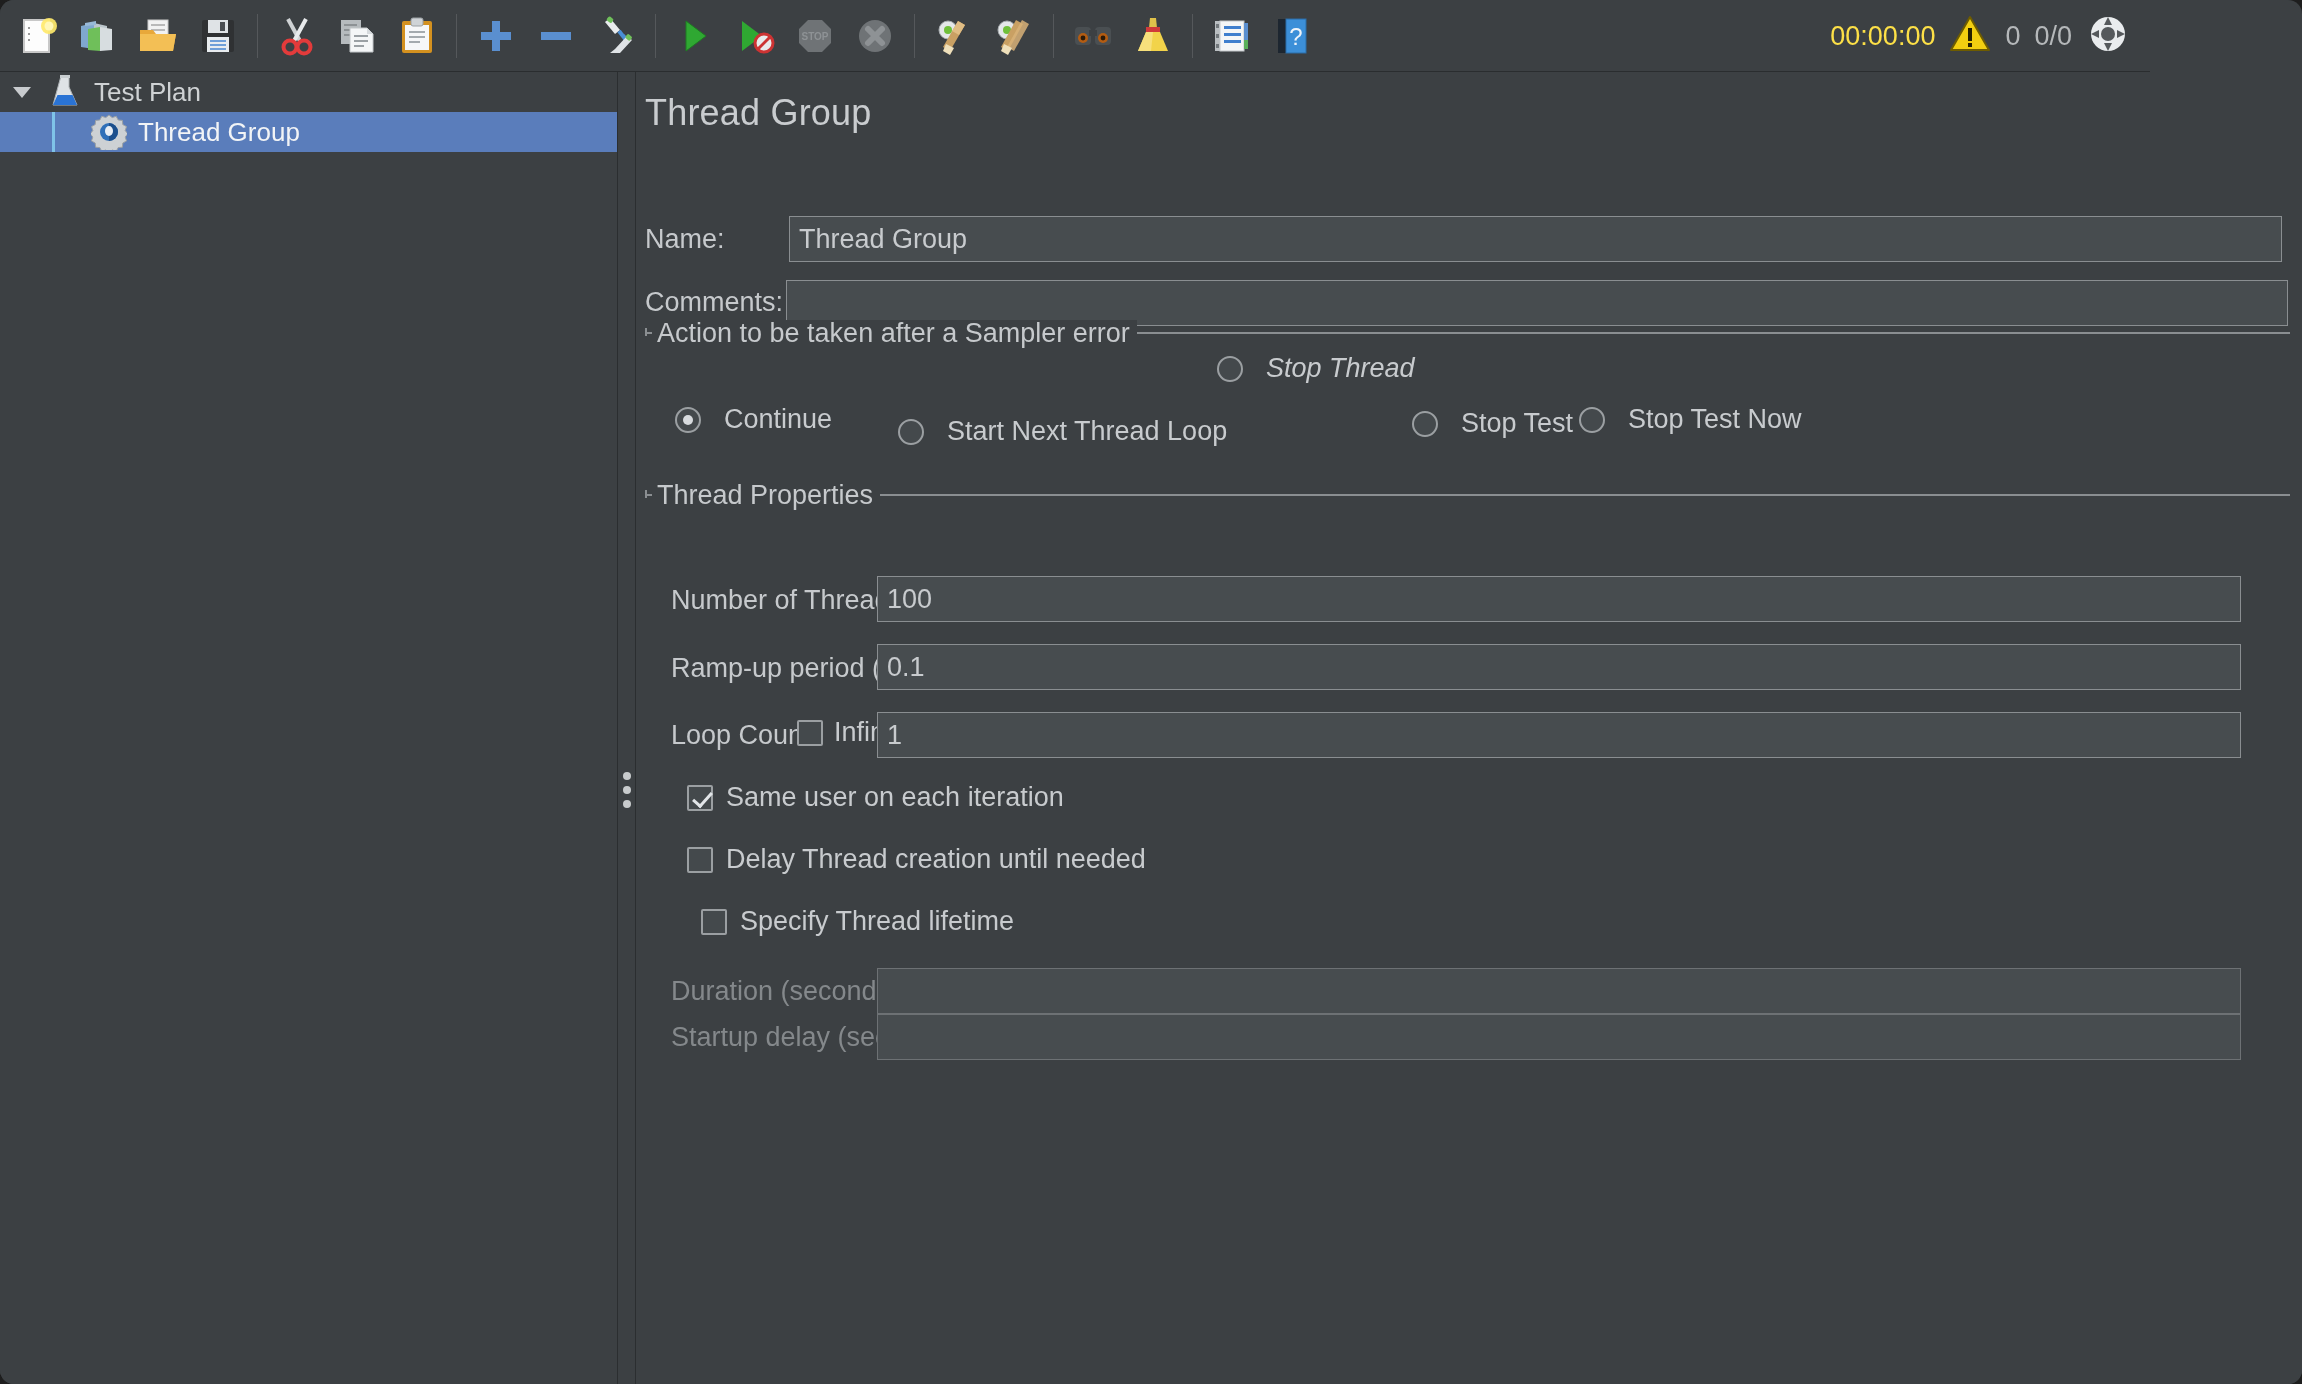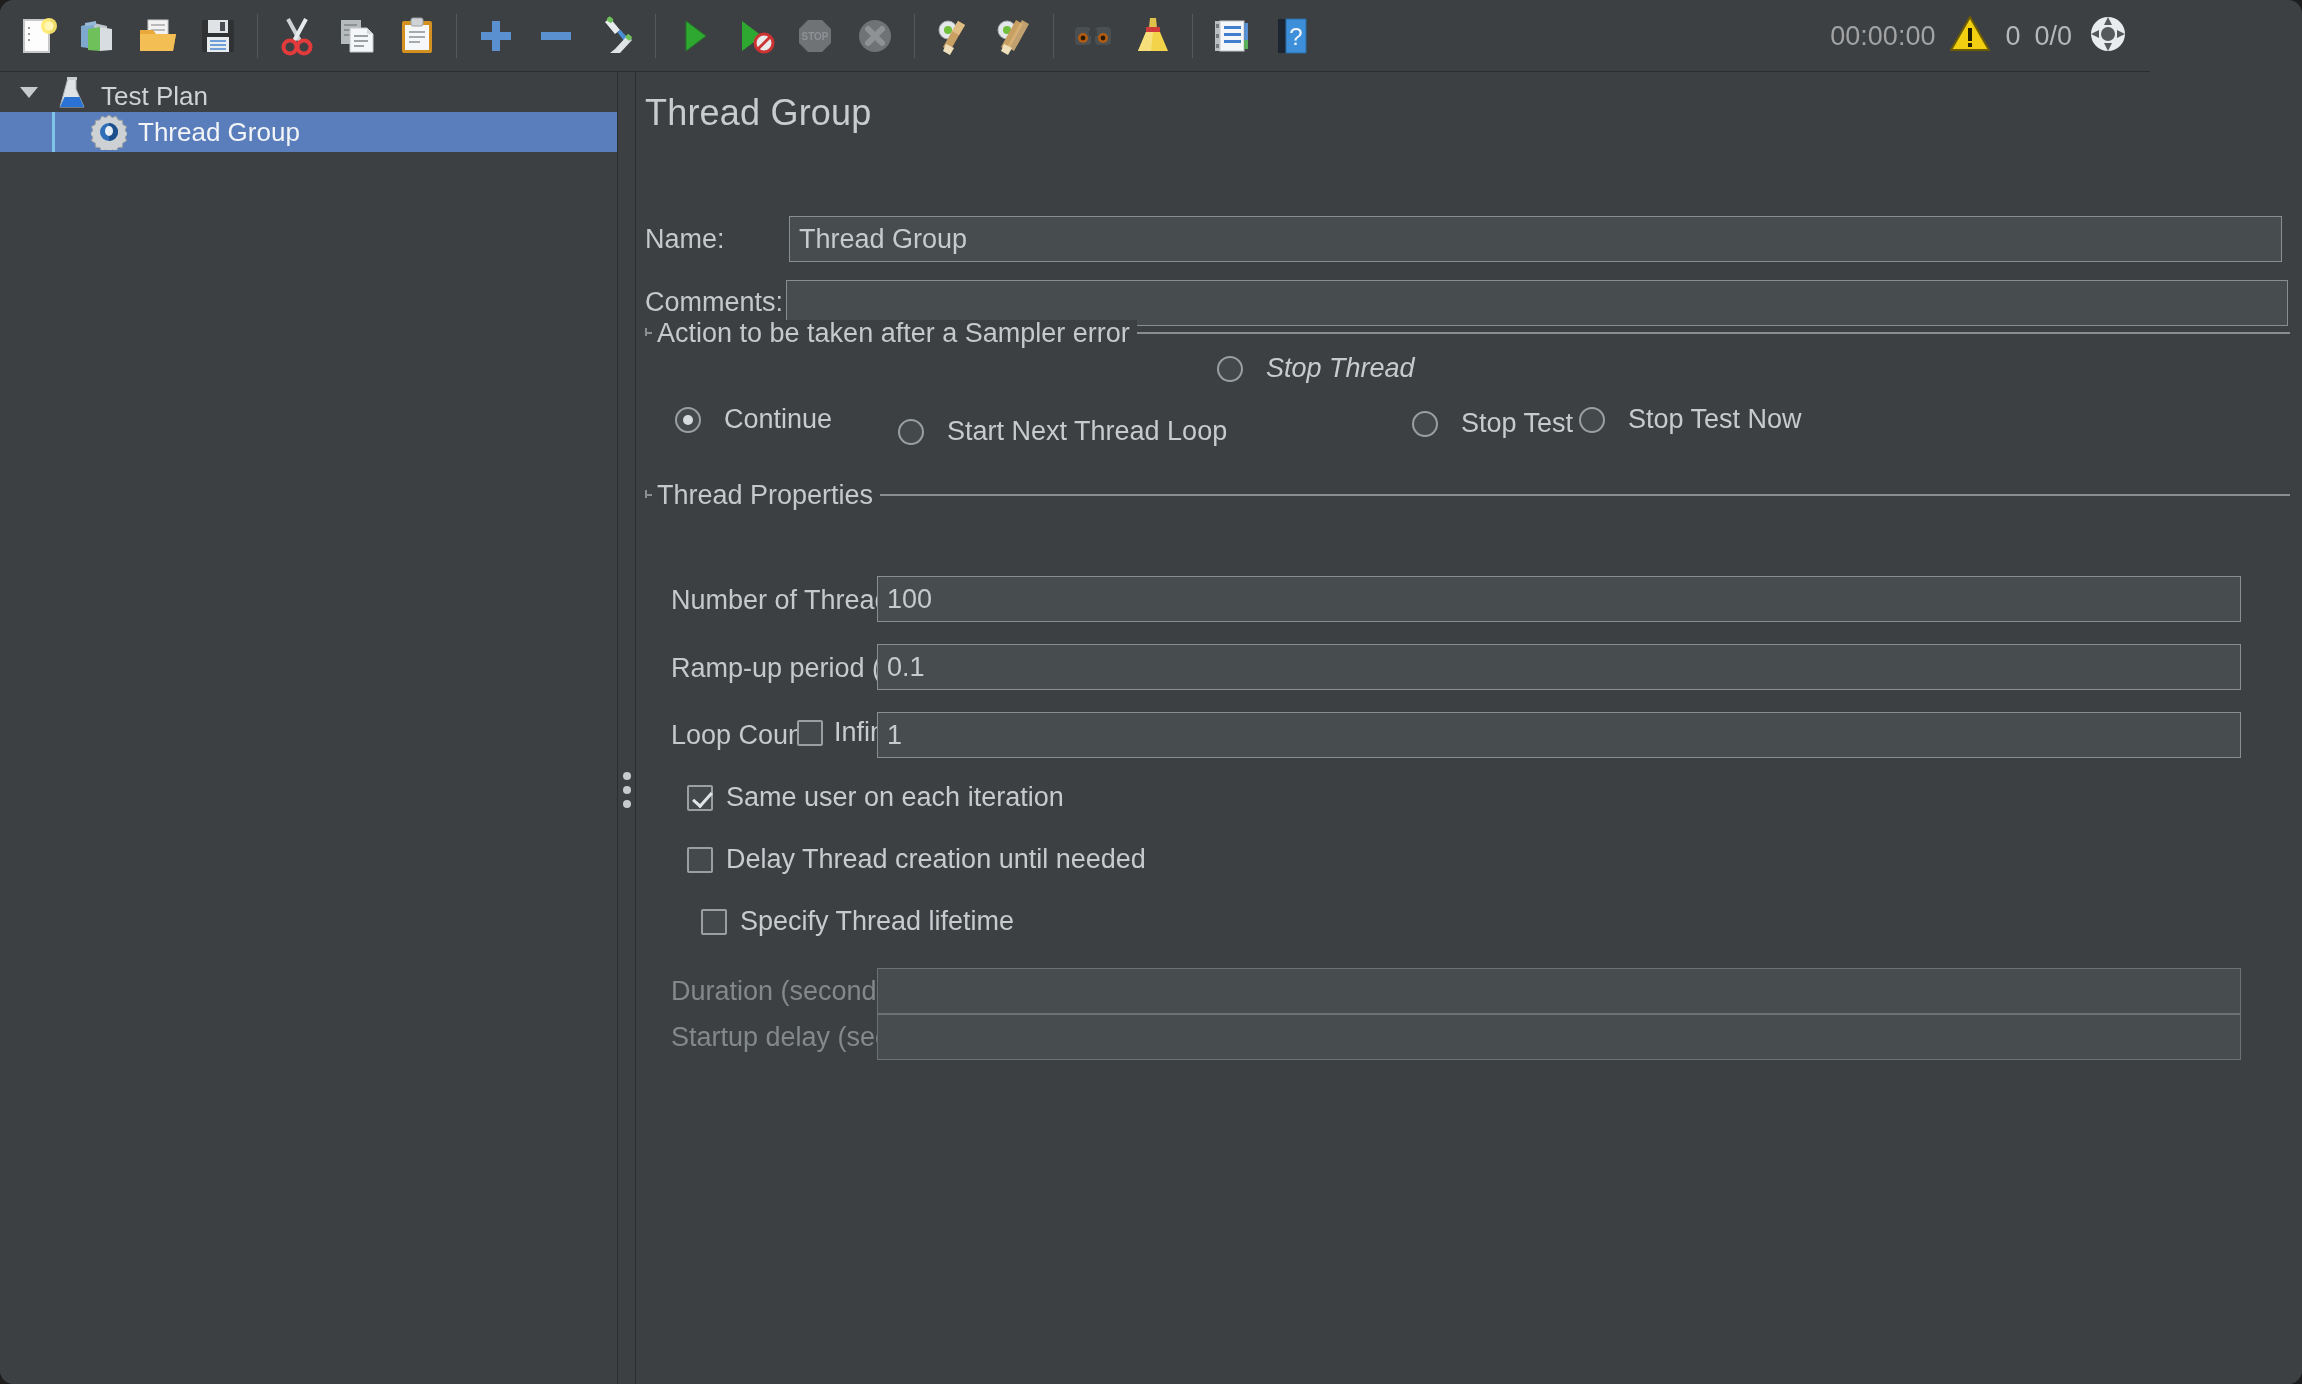--- a/index.html
+++ b/index.html
@@ -38,38 +38,38 @@
     margin: 0 9px;
   }
   #tb-left { padding-left: 8px; display:flex; align-items:center; }
 
   #status {
     position: absolute; right: 14px; top: 0;
     height: 72px; display: flex; align-items: center; gap: 14px;
     padding-right: 6px;
   }
   #status .st-text {
-    color: #a3a3a3; font-size: 27px; letter-spacing: 0px;
+    color: #fde047; font-size: 27px; letter-spacing: 0px;
   }
   #status .st-num { color:#b5b8ba; font-size:27px; }
 
   
   #tree {
     position: absolute; left: 0; top: 72px;
     width: 618px; height: 1312px;
     background: #3c4043;
     border-right: 1px solid #2b2e30;
   }
   .tree-row {
     position: relative;
     height: 40px;
     display: flex; align-items: center;
     color: #cfd2d4; font-size: 26px;
   }
-  .tree-row.root { padding-left: 7px; align-items: flex-end; }
+  .tree-row.root { padding-left: 0; }
   .tree-row.selected {
     background: #5a7dbb;
     color: #f2f4f6;
   }
   .twisty {
     width: 44px; height: 40px;
     display: flex; align-items: center; justify-content: center;
   }
   .twisty svg { display:block; }
   .tree-indent { width: 44px; height: 40px; position: relative; }

